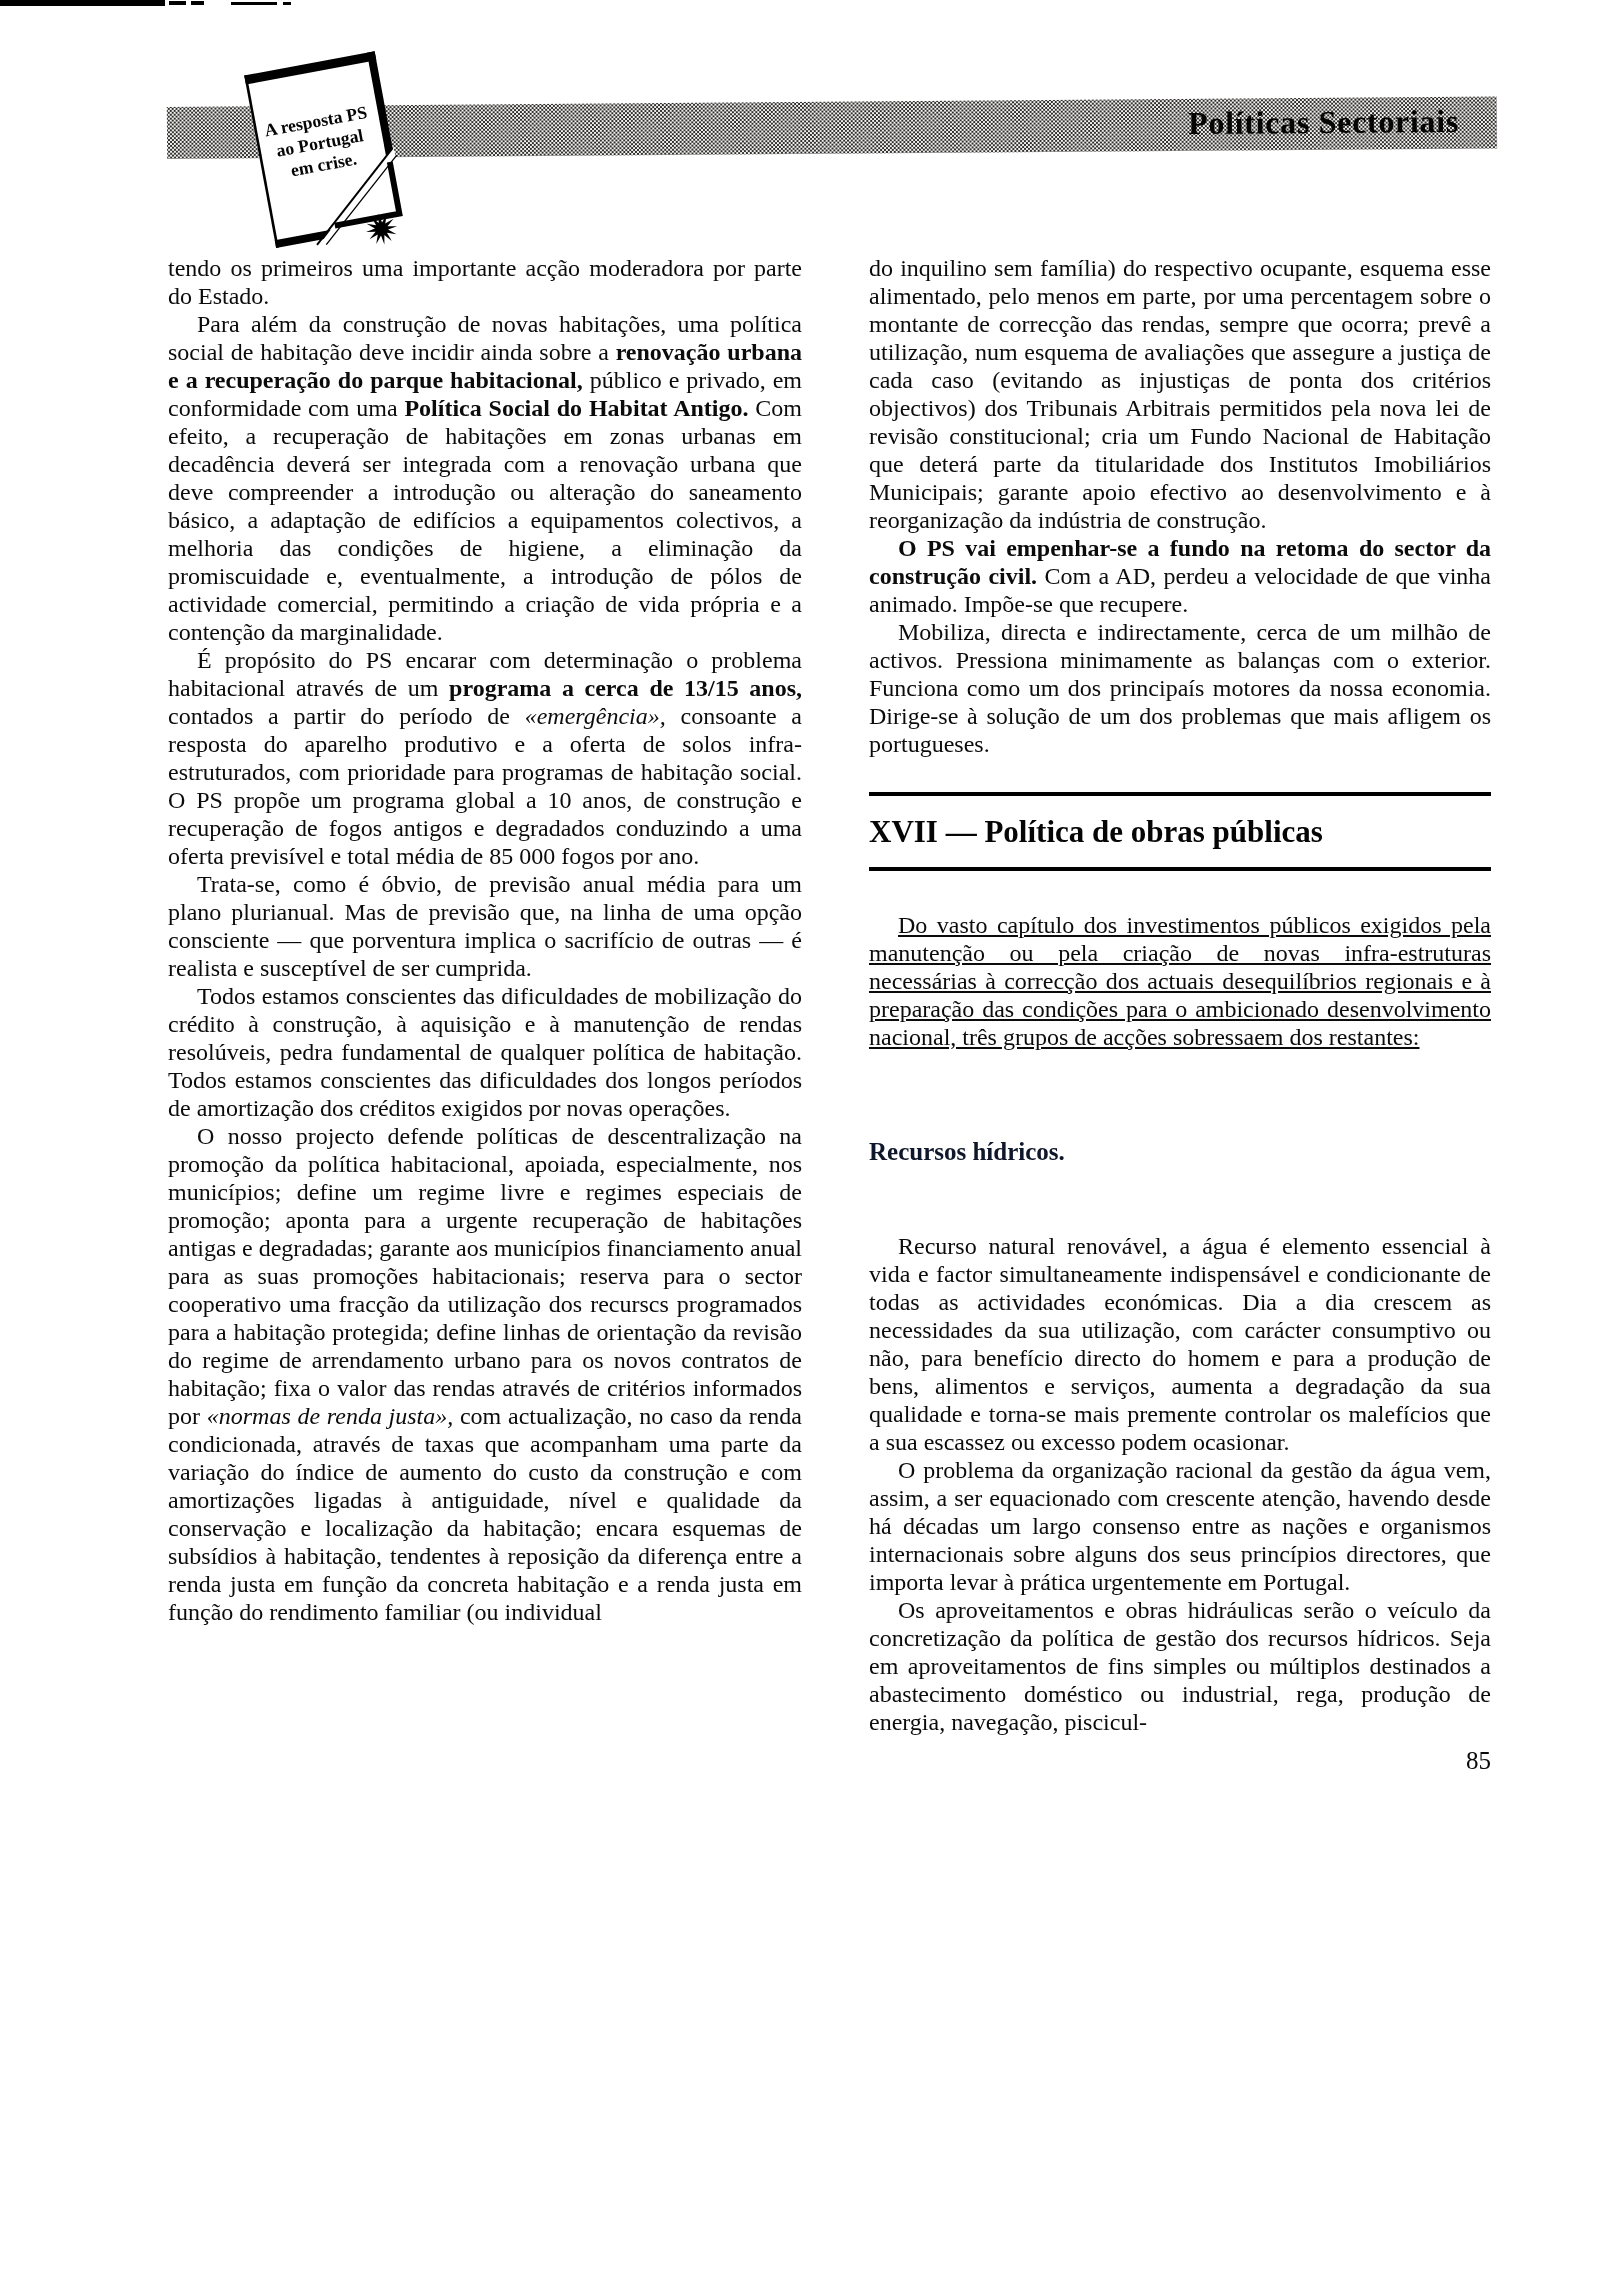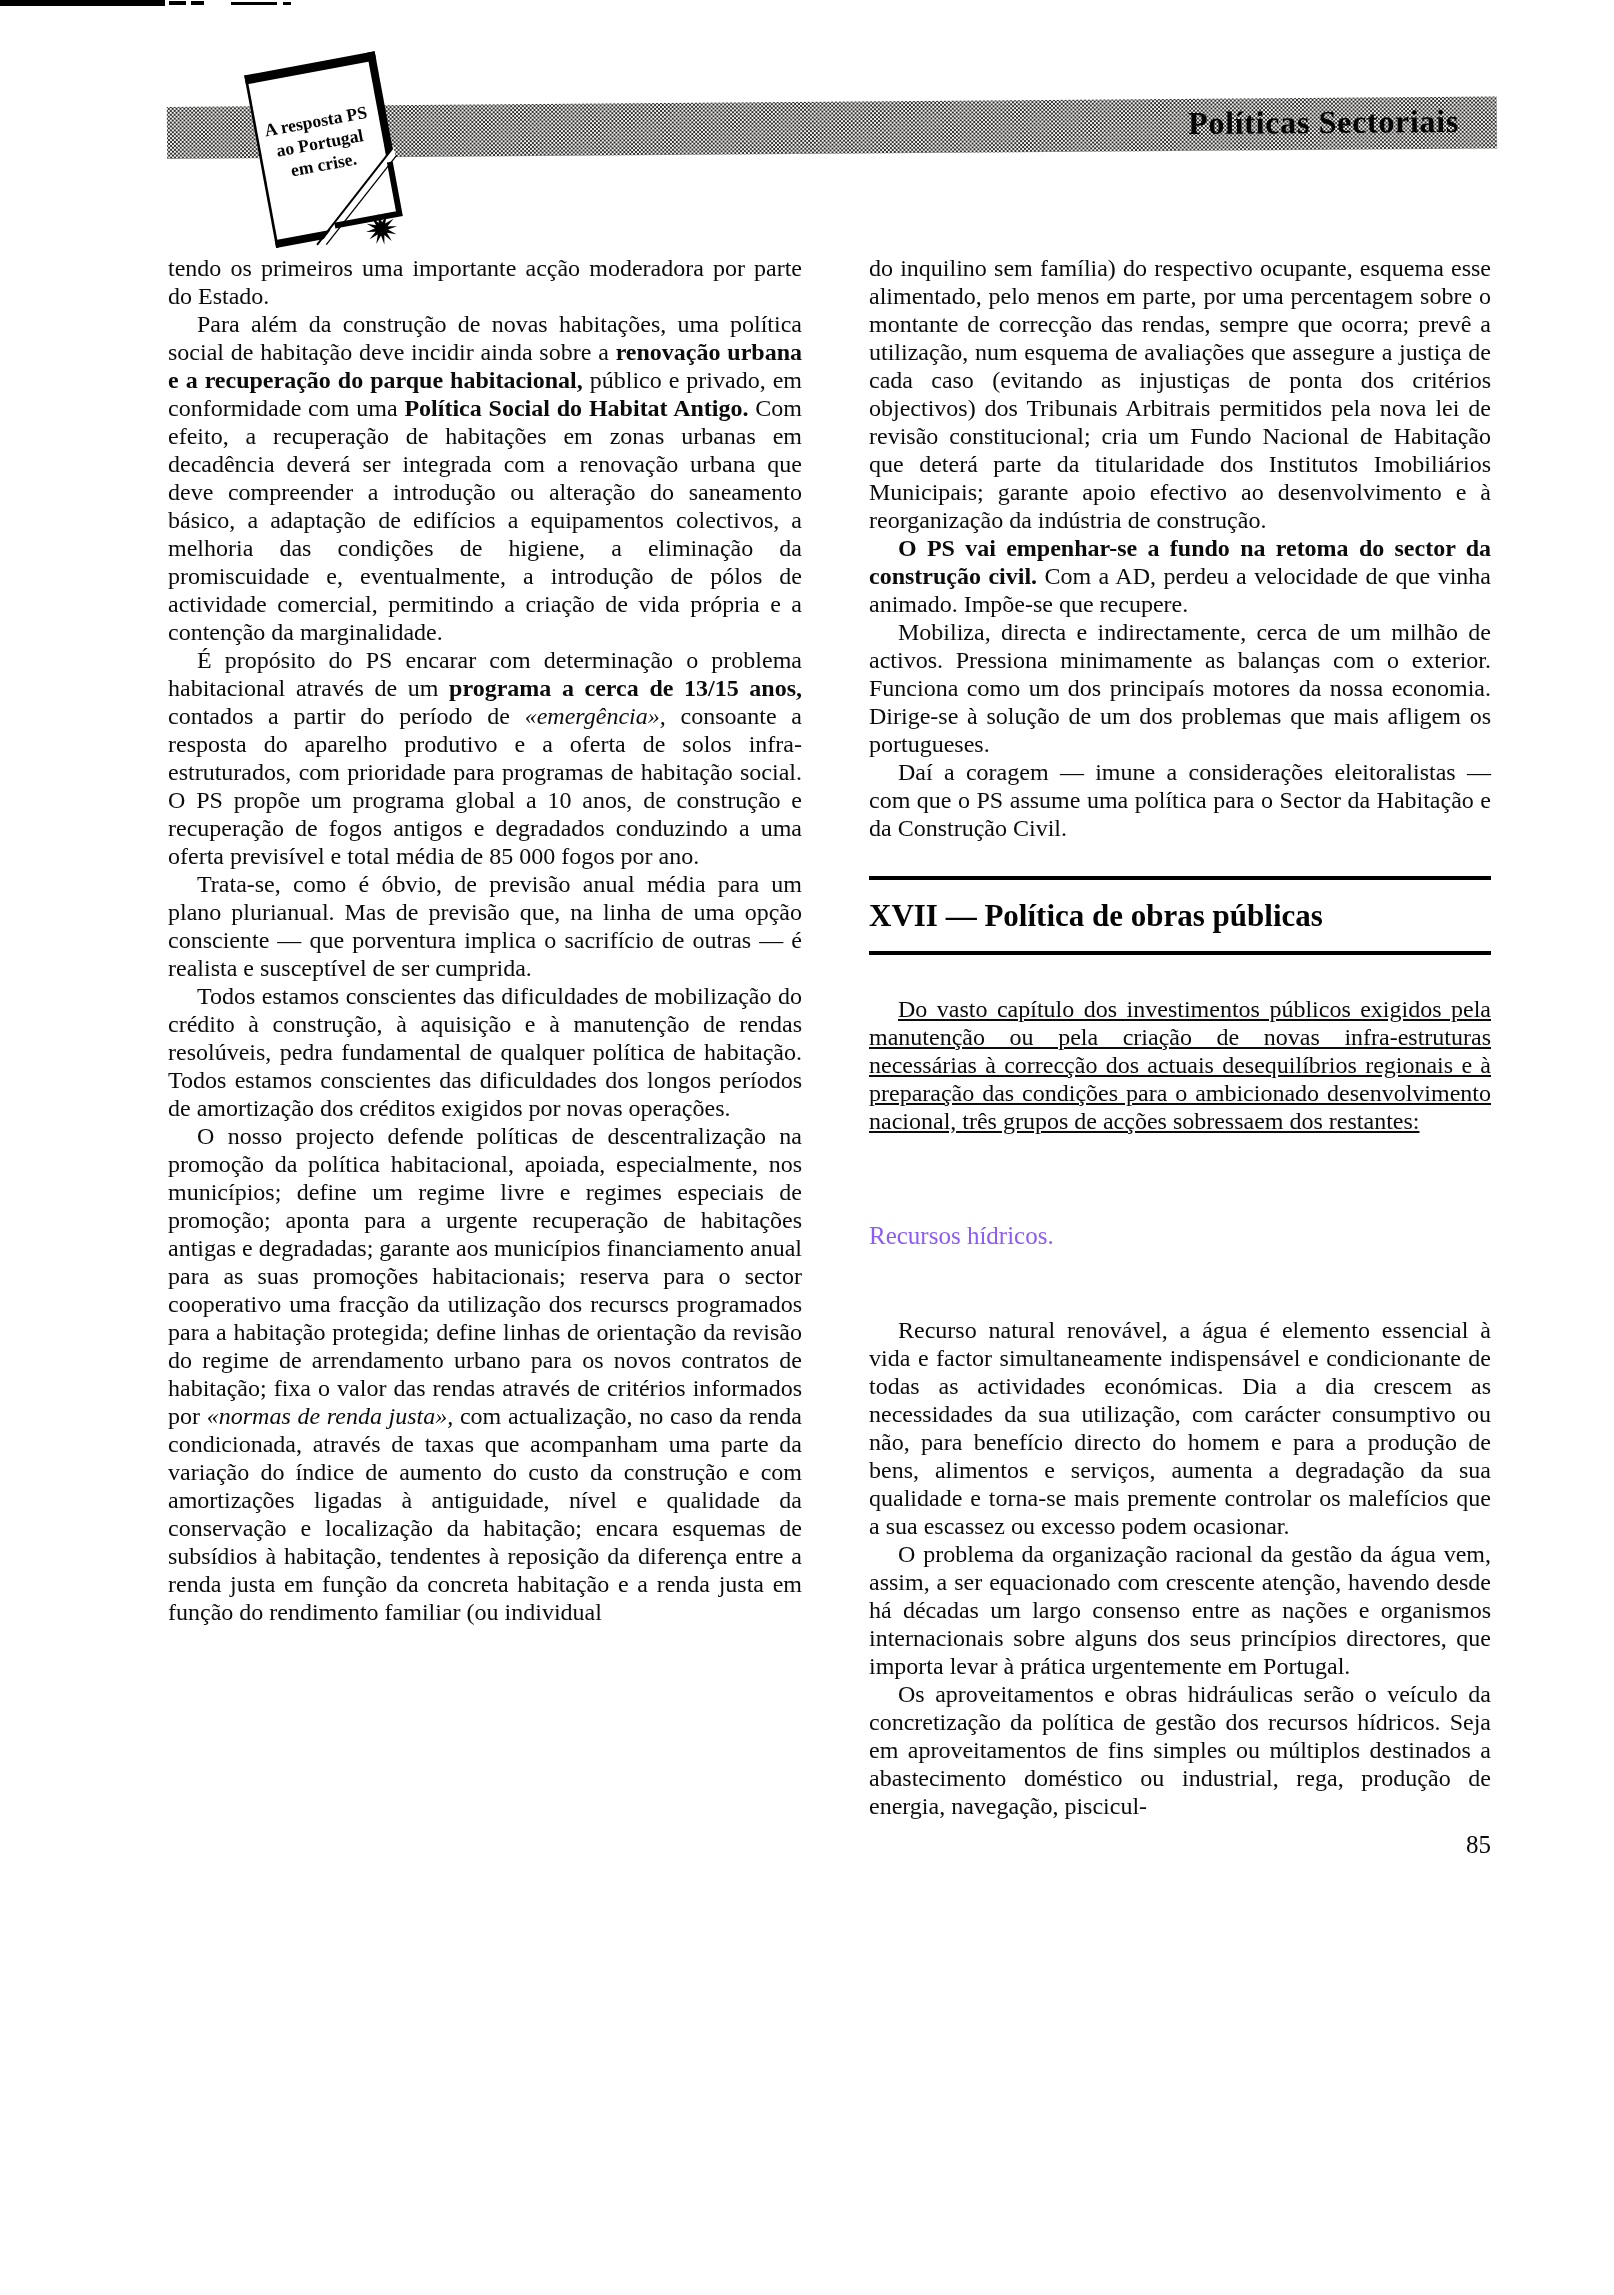--- a/index.html
+++ b/index.html
@@ -50,21 +50,21 @@
   .b{font-weight:700;}
   .i{font-style:italic;}
 
   .rule{height:0;border-top:4.6px solid #000;}
   .rule-top{margin-top:34px;}
   .section-heading{
     font-size:31px;line-height:38px;font-weight:700;margin:17px 0 15.7px 0;color:#050505;
   }
   .intro-para{margin-top:40px;text-decoration:underline;}
   .subsection-heading{
-    font-size:25px;line-height:33px;font-weight:400;margin:84px 0 0 0;color:#8b5cf6;
+    font-size:25px;line-height:33px;font-weight:700;margin:84px 0 0 0;color:#0f172a;
   }
   .first-body{margin-top:64px;}
   .page-number{margin-top:11.8px;text-align:right;font-size:25px;}
 </style>
 </head>
 <body>
 
 <div class="page">
 
   <div class="scratch" style="left:0;top:0;width:165px;height:5.9px;"></div>
@@ -102,21 +102,20 @@
     <p class="para indent"><span>É propósito do PS encarar com determinação o problema habitacional através de um </span><span class="b">programa a cerca de 13/15 anos,</span><span> contados a partir do período de </span><span class="i">«emergência»,</span><span> consoante a resposta do aparelho produtivo e a oferta de solos infra-estruturados, com prioridade para programas de habitação social. O PS propõe um programa global a 10 anos, de construção e recuperação de fogos antigos e degradados conduzindo a uma oferta previsível e total média de 85 000 fogos por ano.</span></p>
     <p class="para indent"><span>Trata-se, como é óbvio, de previsão anual média para um plano plurianual. Mas de previsão que, na linha de uma opção consciente — que porventura implica o sacrifício de outras — é realista e susceptível de ser cumprida.</span></p>
     <p class="para indent"><span>Todos estamos conscientes das dificuldades de mobilização do crédito à construção, à aquisição e à manutenção de rendas resolúveis, pedra fundamental de qualquer política de habitação. Todos estamos conscientes das dificuldades dos longos períodos de amortização dos créditos exigidos por novas operações.</span></p>
     <p class="para indent"><span>O nosso projecto defende políticas de descentralização na promoção da política habitacional, apoiada, especialmente, nos municípios; define um regime livre e regimes especiais de promoção; aponta para a urgente recuperação de habitações antigas e degradadas; garante aos municípios financiamento anual para as suas promoções habitacionais; reserva para o sector cooperativo uma fracção da utilização dos recurscs programados para a habitação protegida; define linhas de orientação da revisão do regime de arrendamento urbano para os novos contratos de habitação; fixa o valor das rendas através de critérios informados por </span><span class="i">«normas de renda justa»,</span><span> com actualização, no caso da renda condicionada, através de taxas que acompanham uma parte da variação do índice de aumento do custo da construção e com amortizações ligadas à antiguidade, nível e qualidade da conservação e localização da habitação; encara esquemas de subsídios à habitação, tendentes à reposição da diferença entre a renda justa em função da concreta habitação e a renda justa em função do rendimento familiar (ou individual</span></p>
   </div>
 
   <div class="col col-right">
     <p class="para"><span>do inquilino sem família) do respectivo ocupante, esquema esse alimentado, pelo menos em parte, por uma percentagem sobre o montante de correcção das rendas, sempre que ocorra; prevê a utilização, num esquema de avaliações que assegure a justiça de cada caso (evitando as injustiças de ponta dos critérios objectivos) dos Tribunais Arbitrais permitidos pela nova lei de revisão constitucional; cria um Fundo Nacional de Habitação que deterá parte da titularidade dos Institutos Imobiliários Municipais; garante apoio efectivo ao desenvolvimento e à reorganização da indústria de construção.</span></p>
     <p class="para indent"><span class="b">O PS vai empenhar-se a fundo na retoma do sector da construção civil.</span><span> Com a AD, perdeu a velocidade de que vinha animado. Impõe-se que recupere.</span></p>
     <p class="para indent"><span>Mobiliza, directa e indirectamente, cerca de um milhão de activos. Pressiona minimamente as balanças com o exterior. Funciona como um dos principaís motores da nossa economia. Dirige-se à solução de um dos problemas que mais afligem os portugueses.</span></p>
-    <p class="para indent"><span>Daí a coragem — imune a considerações eleitoralistas — com que o PS assume uma política para o Sector da Habitação e da Construção Civil.</span></p>
 
     <div class="rule rule-top"></div>
     <h1 class="section-heading">XVII — Política de obras públicas</h1>
     <div class="rule"></div>
 
     <p class="para indent intro-para"><span>Do vasto capítulo dos investimentos públicos exigidos pela manutenção ou pela criação de novas infra-estruturas necessárias à correcção dos actuais desequilíbrios regionais e à preparação das condições para o ambicionado desenvolvimento nacional, três grupos de acções sobressaem dos restantes:</span></p>
 
     <h2 class="subsection-heading">
       <span style="display:block">Recursos hídricos.</span>
     </h2>

